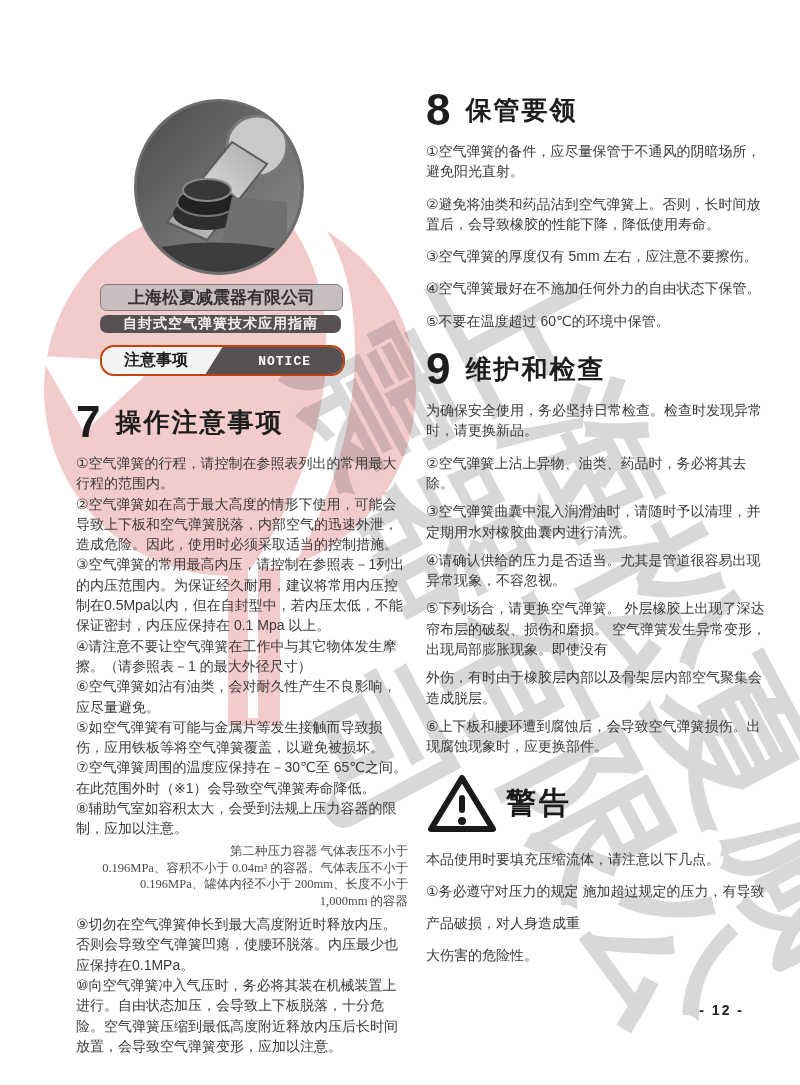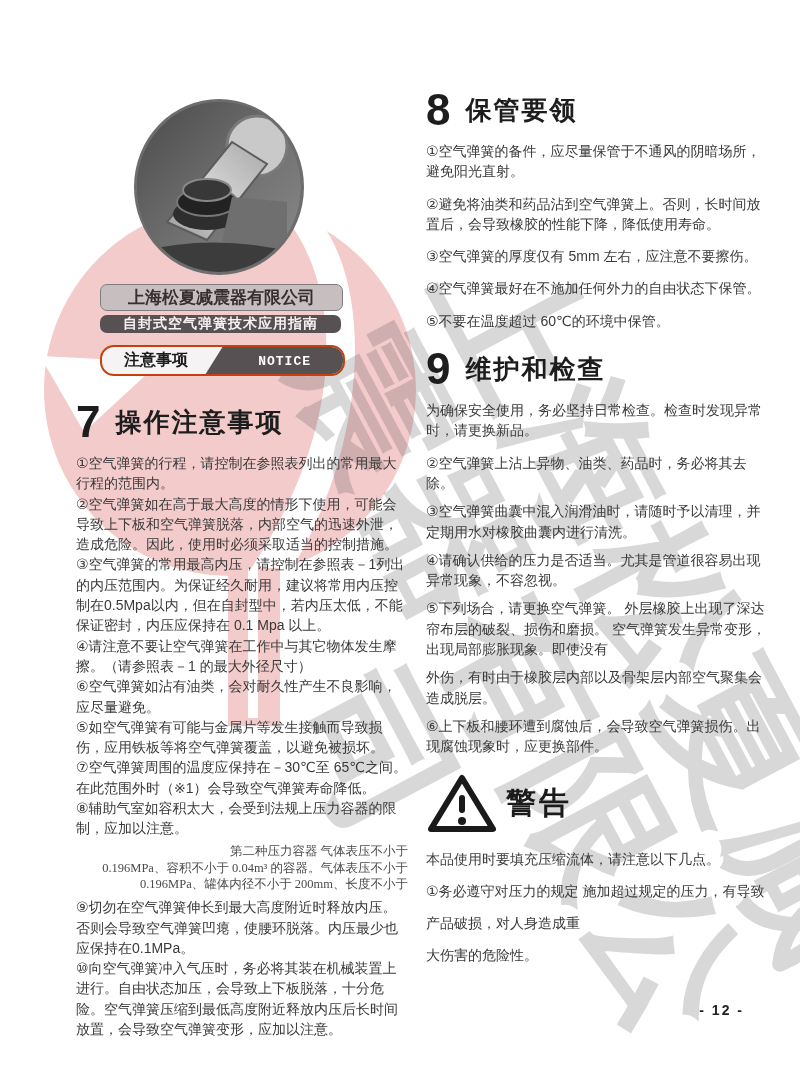--- a/index.html
+++ b/index.html
@@ -118,20 +118,21 @@
     <p class="body">③空气弹簧的常用最高内压，请控制在参照表－1列出的内压范围内。为保证经久耐用，建议将常用内压控制在0.5Mpa以内，但在自封型中，若内压太低，不能保证密封，内压应保持在 0.1 Mpa 以上。</p>
     <p class="body">④请注意不要让空气弹簧在工作中与其它物体发生摩擦。（请参照表－1 的最大外径尺寸）</p>
     <p class="body">⑥空气弹簧如沾有油类，会对耐久性产生不良影响，应尽量避免。</p>
     <p class="body">⑤如空气弹簧有可能与金属片等发生接触而导致损伤，应用铁板等将空气弹簧覆盖，以避免被损坏。</p>
     <p class="body">⑦空气弹簧周围的温度应保持在－30℃至 65℃之间。在此范围外时（※1）会导致空气弹簧寿命降低。</p>
     <p class="body">⑧辅助气室如容积太大，会受到法规上压力容器的限制，应加以注意。</p>
     <div class="note">
       <p class="indent">第二种压力容器 气体表压不小于</p>
       <p>0.196MPa、容积不小于 0.04m³ 的容器。气体表压不小于</p>
       <p>0.196MPa、罐体内径不小于 200mm、长度不小于</p>
+      <p>1,000mm 的容器</p>
     </div>
     <p class="body">⑨切勿在空气弹簧伸长到最大高度附近时释放内压。否则会导致空气弹簧凹瘪，使腰环脱落。内压最少也应保持在0.1MPa。</p>
     <p class="body">⑩向空气弹簧冲入气压时，务必将其装在机械装置上进行。自由状态加压，会导致上下板脱落，十分危险。空气弹簧压缩到最低高度附近释放内压后长时间放置，会导致空气弹簧变形，应加以注意。</p>
   </div>
 
   <div class="col-right">
     <div class="sec-head">
       <span class="sec-num">8</span>
       <span class="sec-title">保管要领</span>
     </div>

